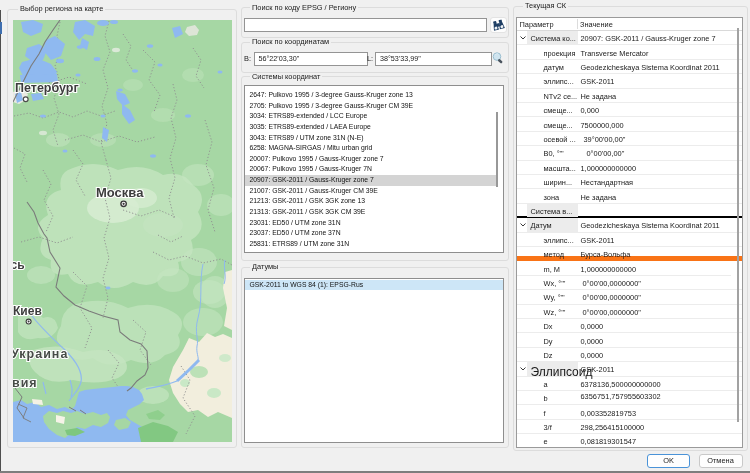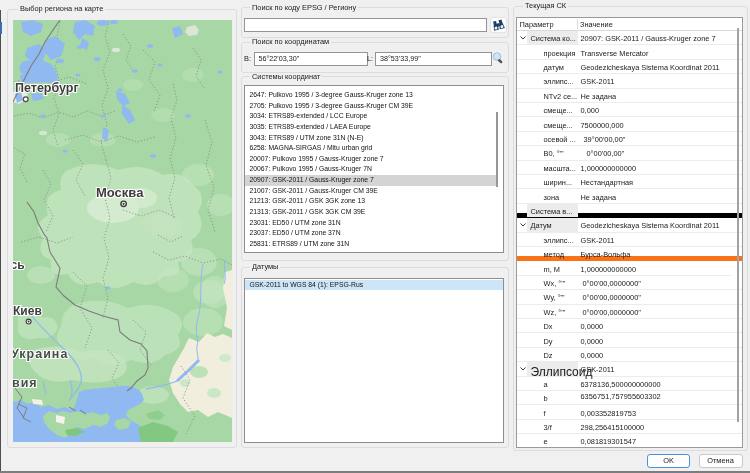--- a/index.html
+++ b/index.html
@@ -257,21 +257,21 @@
 <span style="position:absolute;left:64px;top:3.2px;font-size:7.4px;white-space:nowrap;">1,000000000000</span>
 </div>
 <div style="position:absolute;left:0;top:157.5px;width:225px;height:14.4px;border-bottom:1px solid #ececec;box-sizing:border-box;">
 <span style="position:absolute;left:27px;top:3.2px;font-size:7.4px;white-space:nowrap;">ширин...</span>
 <span style="position:absolute;left:64px;top:3.2px;font-size:7.4px;white-space:nowrap;text-align:right;">Нестандартная</span>
 </div>
 <div style="position:absolute;left:0;top:171.9px;width:225px;height:14.4px;border-bottom:1px solid #ececec;box-sizing:border-box;">
 <span style="position:absolute;left:27px;top:3.2px;font-size:7.4px;white-space:nowrap;">зона</span>
 <span style="position:absolute;left:64px;top:3.2px;font-size:7.4px;white-space:nowrap;">Не задана</span>
 </div>
-<div style="position:absolute;left:0;top:186.3px;width:225px;height:14.4px;border-bottom:5px solid #000000;box-sizing:border-box;">
+<div style="position:absolute;left:0;top:186.3px;width:225px;height:14.4px;border-bottom:2px solid #000000;box-sizing:border-box;">
 <span style="position:absolute;left:10px;top:0;width:51px;height:13.4px;background:#ececec;"></span>
 <span style="position:absolute;left:14px;top:3.2px;font-size:7.4px;white-space:nowrap;">Система в...</span>
 </div>
 <div style="position:absolute;left:0;top:200.7px;width:225px;height:14.4px;border-bottom:1px solid #ececec;box-sizing:border-box;">
 <span style="position:absolute;left:10px;top:0;width:51px;height:13.4px;background:#ececec;"></span>
 <svg style="position:absolute;left:3px;top:5px;" width="6" height="4" viewBox="0 0 6 4">
         <polyline points="0.5,0.5 3,3 5.5,0.5" fill="none" stroke="#3a3a3a" stroke-width="1"></polyline>
       </svg>
 <span style="position:absolute;left:14px;top:3.2px;font-size:7.4px;white-space:nowrap;">Датум</span>
 <span style="position:absolute;left:64px;top:3.2px;font-size:7.4px;white-space:nowrap;">Geodezicheskaya Sistema Koordinat 2011</span>

